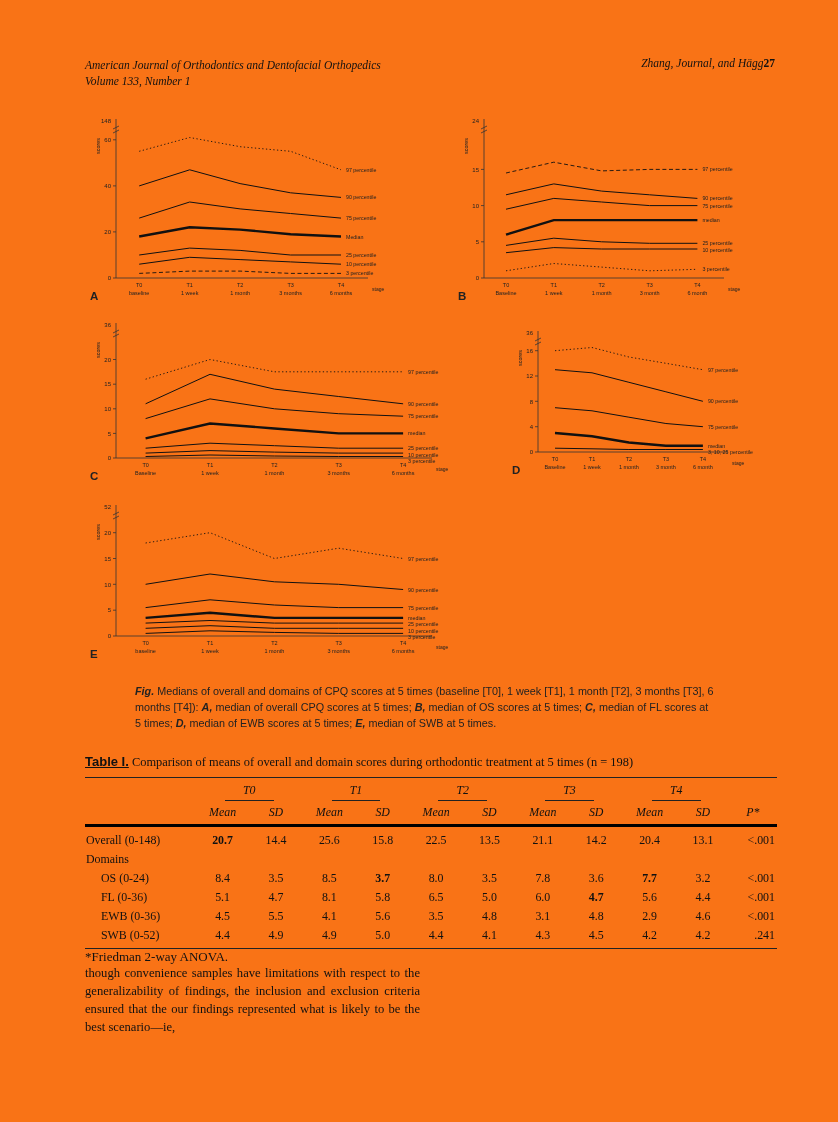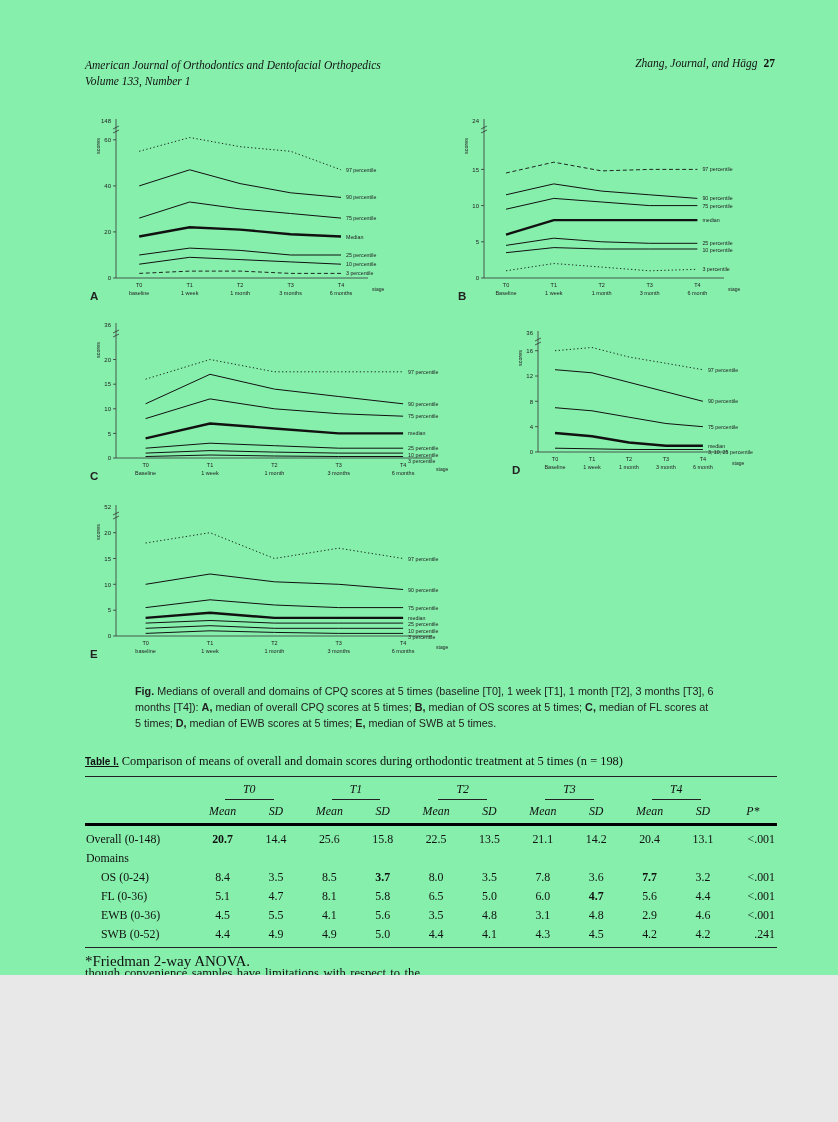--- a/index.html
+++ b/index.html
@@ -1,56 +1,56 @@
 <!DOCTYPE html>
 <html><head>
 <meta charset="utf-8">
 <title>Journal Page</title>
 <style>
   html,body{margin:0;padding:0;background:#e8e8e8;}
-  .page{position:relative;width:838px;height:975px;margin:0 auto;background:#86efac;
+  .page{position:relative;width:838px;height:1122px;margin:0 auto;background:#f97316;
         font-family:"Liberation Serif",serif;color:#111;overflow:hidden;}
 
   
   .header-left{position:absolute;left:85px;top:57px;font-style:italic;font-size:11.5px;line-height:1.4;}
   .header-right{position:absolute;left:500px;top:57px;width:275px;text-align:right;font-style:italic;font-size:11.5px;}
-  .page-num{font-style:normal;font-weight:bold;padding-left:6px;}
+  .page-num{font-style:normal;font-weight:bold;}
 
   
   .chart{position:absolute;}
   #chart0{left:78px;top:112px;}
   #chart1{left:446px;top:112px;}
   #chart2{left:78px;top:316px;}
   #chart3{left:500px;top:324px;}
   #chart4{left:78px;top:498px;}
   .chart svg text{font-family:"Liberation Sans",sans-serif;fill:#222;}
 
   
   .caption{position:absolute;left:135px;top:684px;width:580px;
            font-family:"Liberation Sans",sans-serif;font-size:10.8px;line-height:1.48;color:#222;text-align:left;}
-  .caption .b{font-weight:bold;}
+  .caption .b{font-weight:bold;font-style:italic;}
 
   
   .tablewrap{position:absolute;left:85px;top:754px;width:692px;}
   .table-title{font-size:12.4px;margin-bottom:7px;}
-  .table-title .tl{font-weight:bold;font-family:"Liberation Sans",sans-serif;font-size:10px;text-decoration:underline;}
+  .table-title .tl{font-weight:bold;font-family:"Liberation Sans",sans-serif;font-size:13px;text-decoration:underline;}
   table{width:100%;border-collapse:collapse;border-top:1px solid #222;border-bottom:1px solid #222;
         font-size:11.9px;font-family:"Liberation Serif",serif;}
   th,td{font-weight:normal;padding:2px 1px;}
   th.grp{text-align:center;font-style:italic;padding-top:5px;}
   th.grp span{display:inline-block;border-bottom:1px solid #222;padding:0 18px 2px;}
   tr.subrow th{border-bottom:3px solid #000000;font-style:italic;text-align:center;padding-bottom:4px;}
   td.lbl{text-align:left;white-space:nowrap;}
   td.ind{padding-left:16px;}
   td.num{text-align:center;}
   td.bold{font-weight:bold;}
   th.pcol,td.pcol{text-align:right;padding-right:2px;}
   tbody tr:first-child td{padding-top:6px;}
   tbody tr:last-child td{padding-bottom:5px;}
-  .footnote{margin-top:5px;font-size:15px;}
+  .footnote{font-size:13px;}
 
   
   .bodytext{position:absolute;top:964px;font-size:12.6px;line-height:1.44;text-align:justify;}
   #col1{left:85px;width:335px;}
   #col2{left:438px;width:338px;}
 </style>
 </head>
 <body>
 
 <div class="page">

